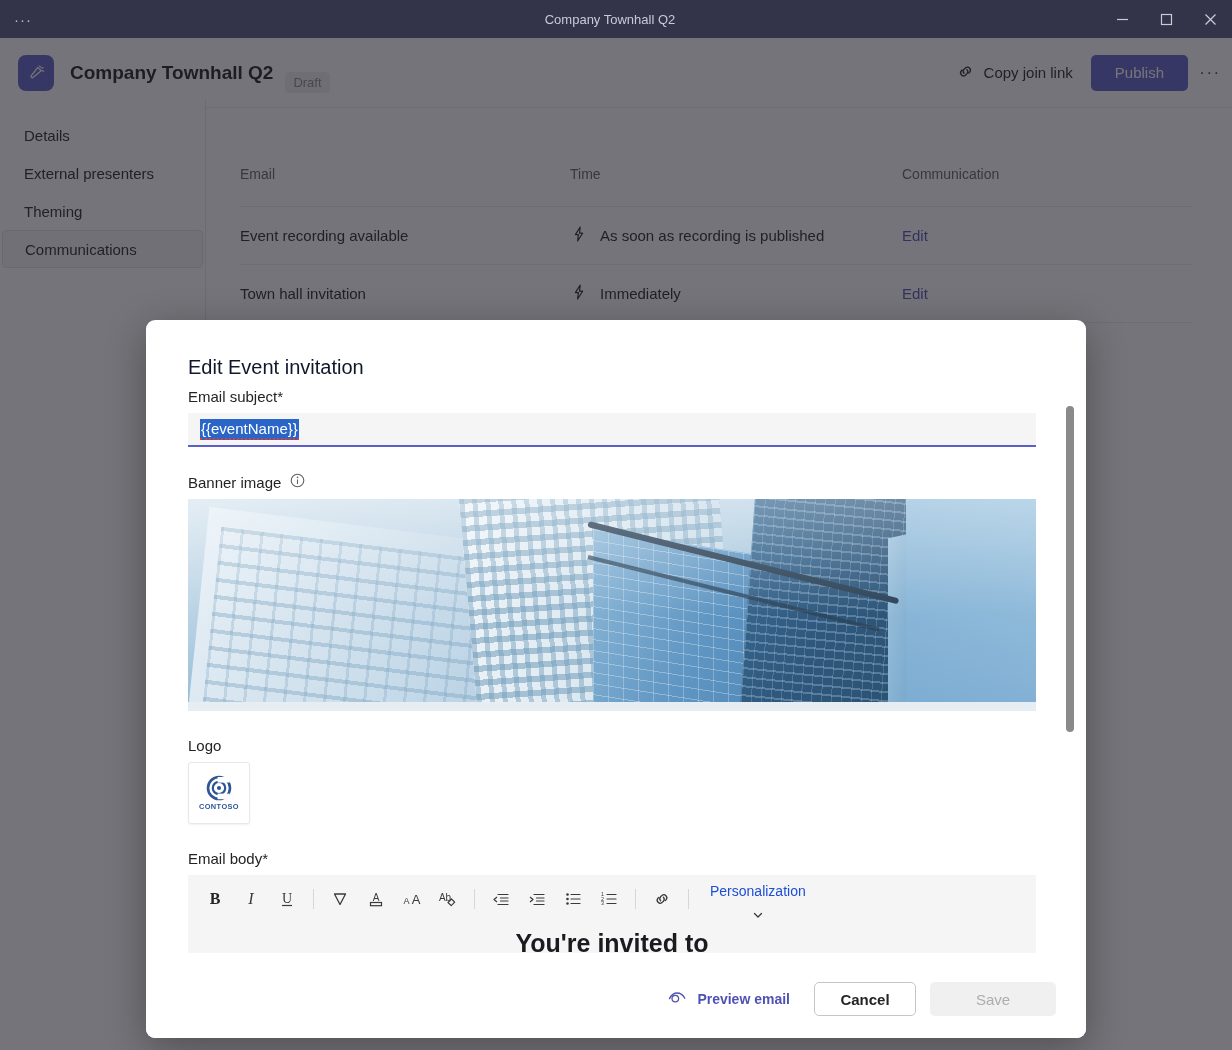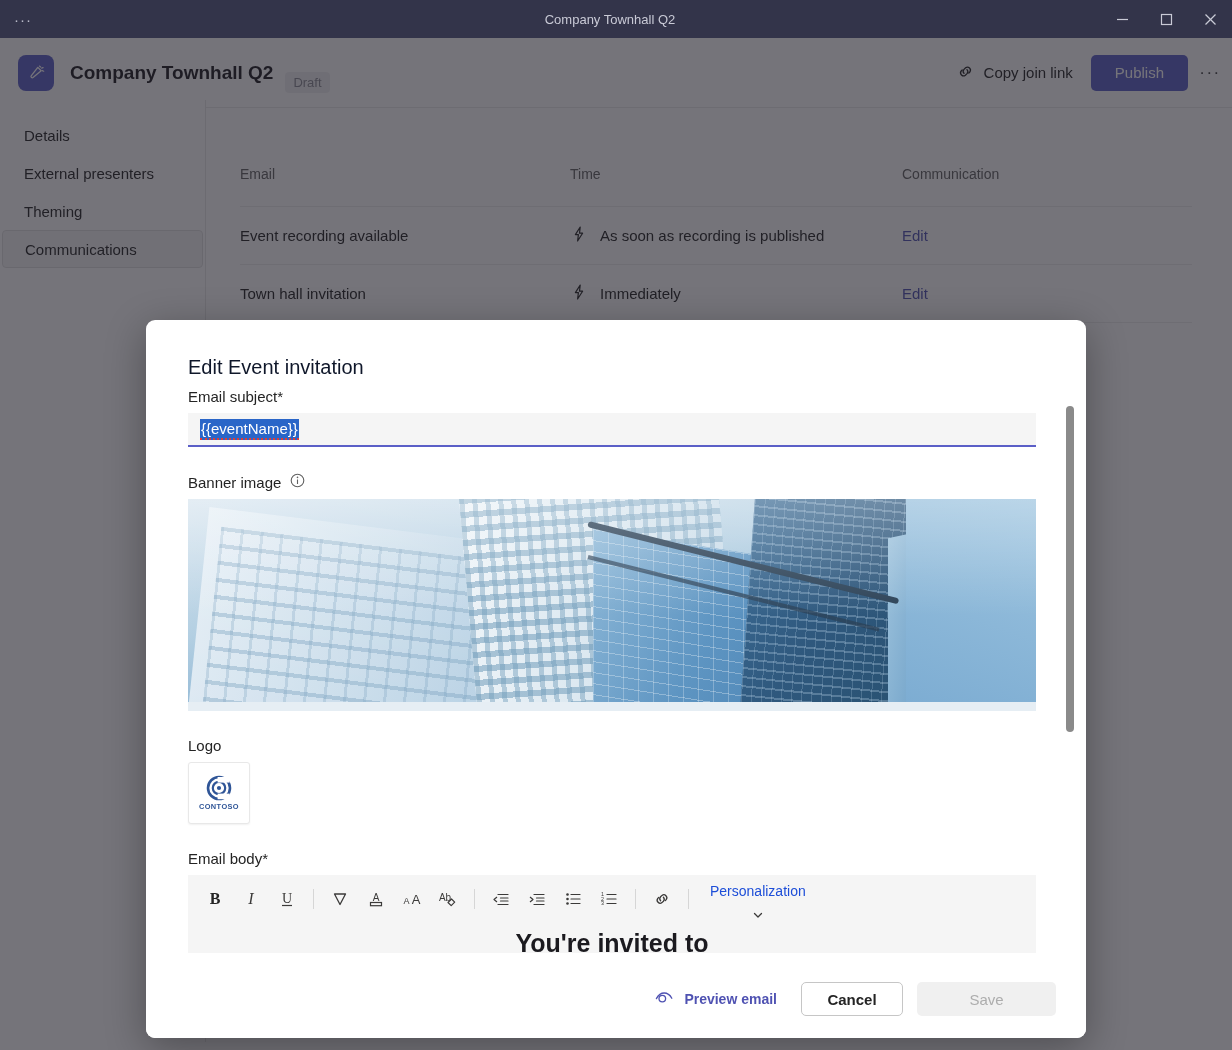--- a/index.html
+++ b/index.html
@@ -251,21 +251,21 @@
     display: flex; align-items: center; gap: 10px; color: #4f52b2;
     font-size: 14px; font-weight: bold; margin-right: 10px;
   }
   .btn-cancel {
     width: 102px; height: 34px; background: #ffffff; border: 1px solid #c6c6c6;
     border-radius: 5px; font-size: 15px; font-weight: bold; color: #242424;
     display: flex; align-items: center; justify-content: center;
     font-family: "Liberation Sans", sans-serif;
   }
   .btn-save {
-    width: 139px; height: 34px; background: #f0f0f0; border: none;
+    width: 126px; height: 34px; background: #f0f0f0; border: none;
     border-radius: 5px; font-size: 15px; color: #adadad;
     display: flex; align-items: center; justify-content: center;
     font-family: "Liberation Sans", sans-serif;
   }
 </style>
 </head>
 <body>
 
 <div id="app">
 

